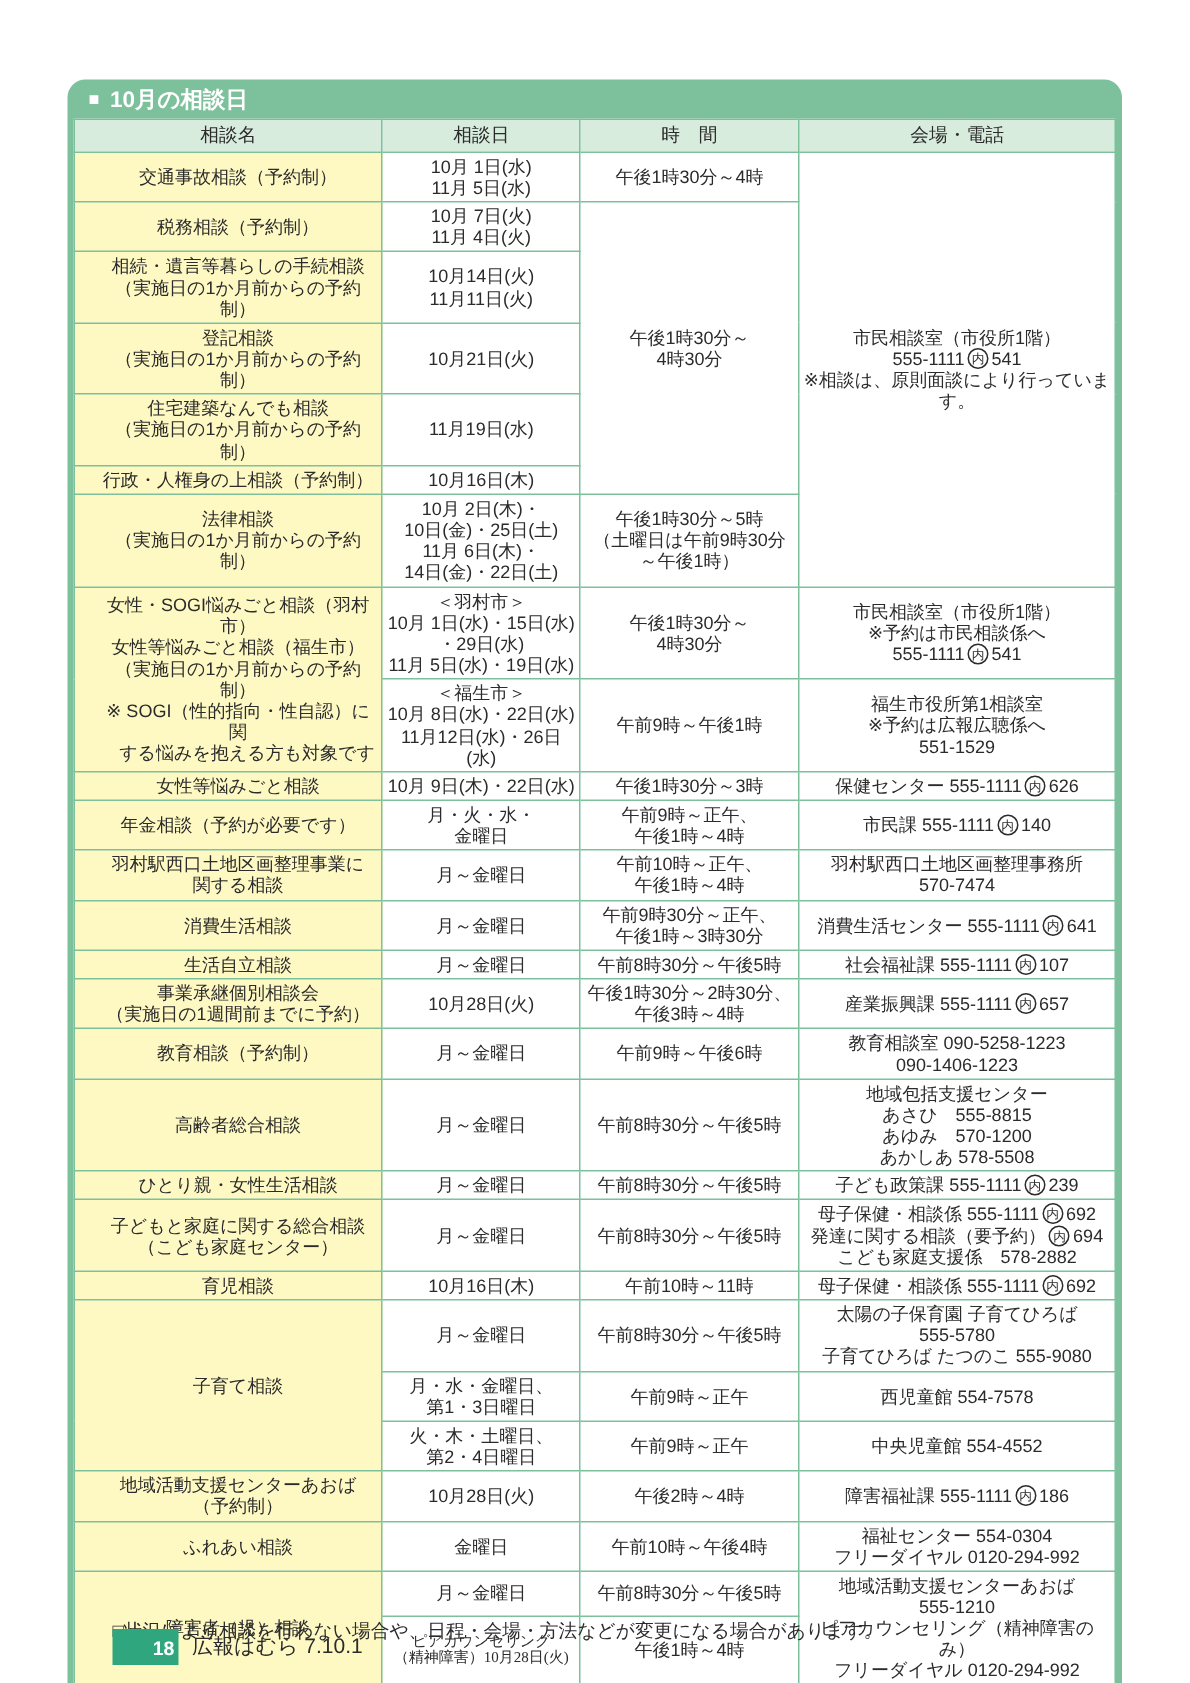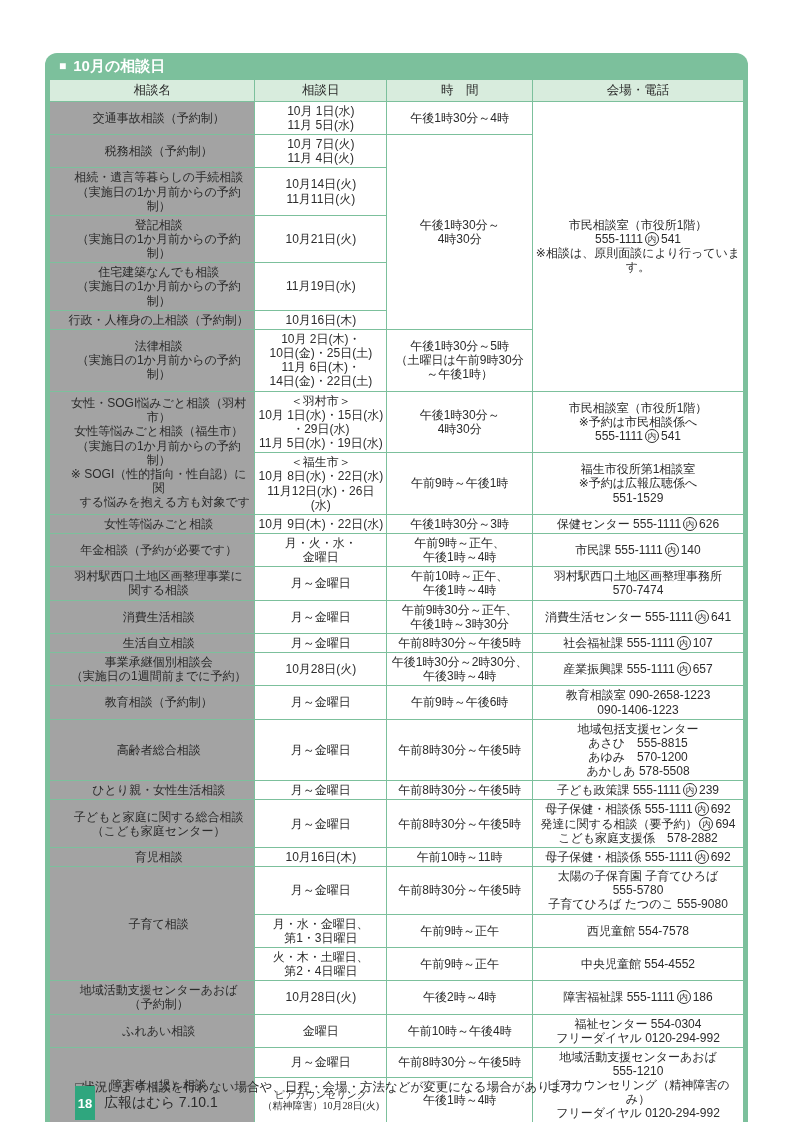--- a/index.html
+++ b/index.html
@@ -26,40 +26,40 @@
   col.c-time{width:21%;}  col.c-venue{width:30.4%;}
   th,td{border:1px solid #7cc09c;}
   th{
     background:#d8ecdd;font-weight:normal;font-size:12.5px;
     padding:3px 2px;color:#2b2b2b;margin-top:12px;
   }
   td{
     padding:2px;text-align:center;vertical-align:middle;
     white-space:pre-wrap;word-break:break-word;
   }
-  td.name{background:#a3a3a3;padding-left:15px;}
+  td.name{background:#fef9c3;padding-left:15px;}
   td.left{text-align:center;}
   td.small{font-size:10px;font-family:Liberation Serif, serif;}
   .circ{
     display:inline-block;width:12px;height:12px;line-height:12px;
     border:1px solid #2b2b2b;border-radius:50%;
     font-size:8.5px;text-align:center;vertical-align:1px;margin:0 2px;
   }
   .notes{
     position:absolute;left:75px;top:1040px;width:650px;
     font-size:12.5px;line-height:1.5;white-space:pre-wrap;
   }
   .page-footer{
     position:absolute;left:75px;top:1086px;
     display:flex;align-items:center;gap:9px;
   }
   .page-num{
-    background:#2fa67e;color:#ffffff;min-width:20px;height:34px;
+    background:#2fa67e;color:#ffffff;min-width:20px;height:24px;
     display:flex;align-items:center;justify-content:center;
-    font-size:13px;font-weight:bold;
+    font-size:13px;font-weight:bold;padding-left:24px;
   }
   .pub{font-size:14px;}
 </style>
 </head>
 <body>
 
 <div class="panel">
   <div class="panel-title">
     <span class="bullet">■</span>
     <span>10月の相談日</span>
@@ -193,21 +193,21 @@
 （実施日の1週間前までに予約）</td>
           <td class="date">10月28日(火)</td>
           <td class="time">午後1時30分～2時30分、
 午後3時～4時</td>
           <td class="venue">産業振興課 555-1111<span class="circ">内</span>657</td>
         </tr>
         <tr>
           <td class="name">教育相談（予約制）</td>
           <td class="date">月～金曜日</td>
           <td class="time">午前9時～午後6時</td>
-          <td class="venue">教育相談室 090-2658-1223
+          <td class="venue">教育相談室 090-5258-1223
 090-1406-1223</td>
         </tr>
         <tr>
           <td class="name">高齢者総合相談</td>
           <td class="date">月～金曜日</td>
           <td class="time">午前8時30分～午後5時</td>
           <td class="venue">地域包括支援センター
 あさひ　555-8815
 あゆみ　570-1200
 あかしあ 578-5508</td>

